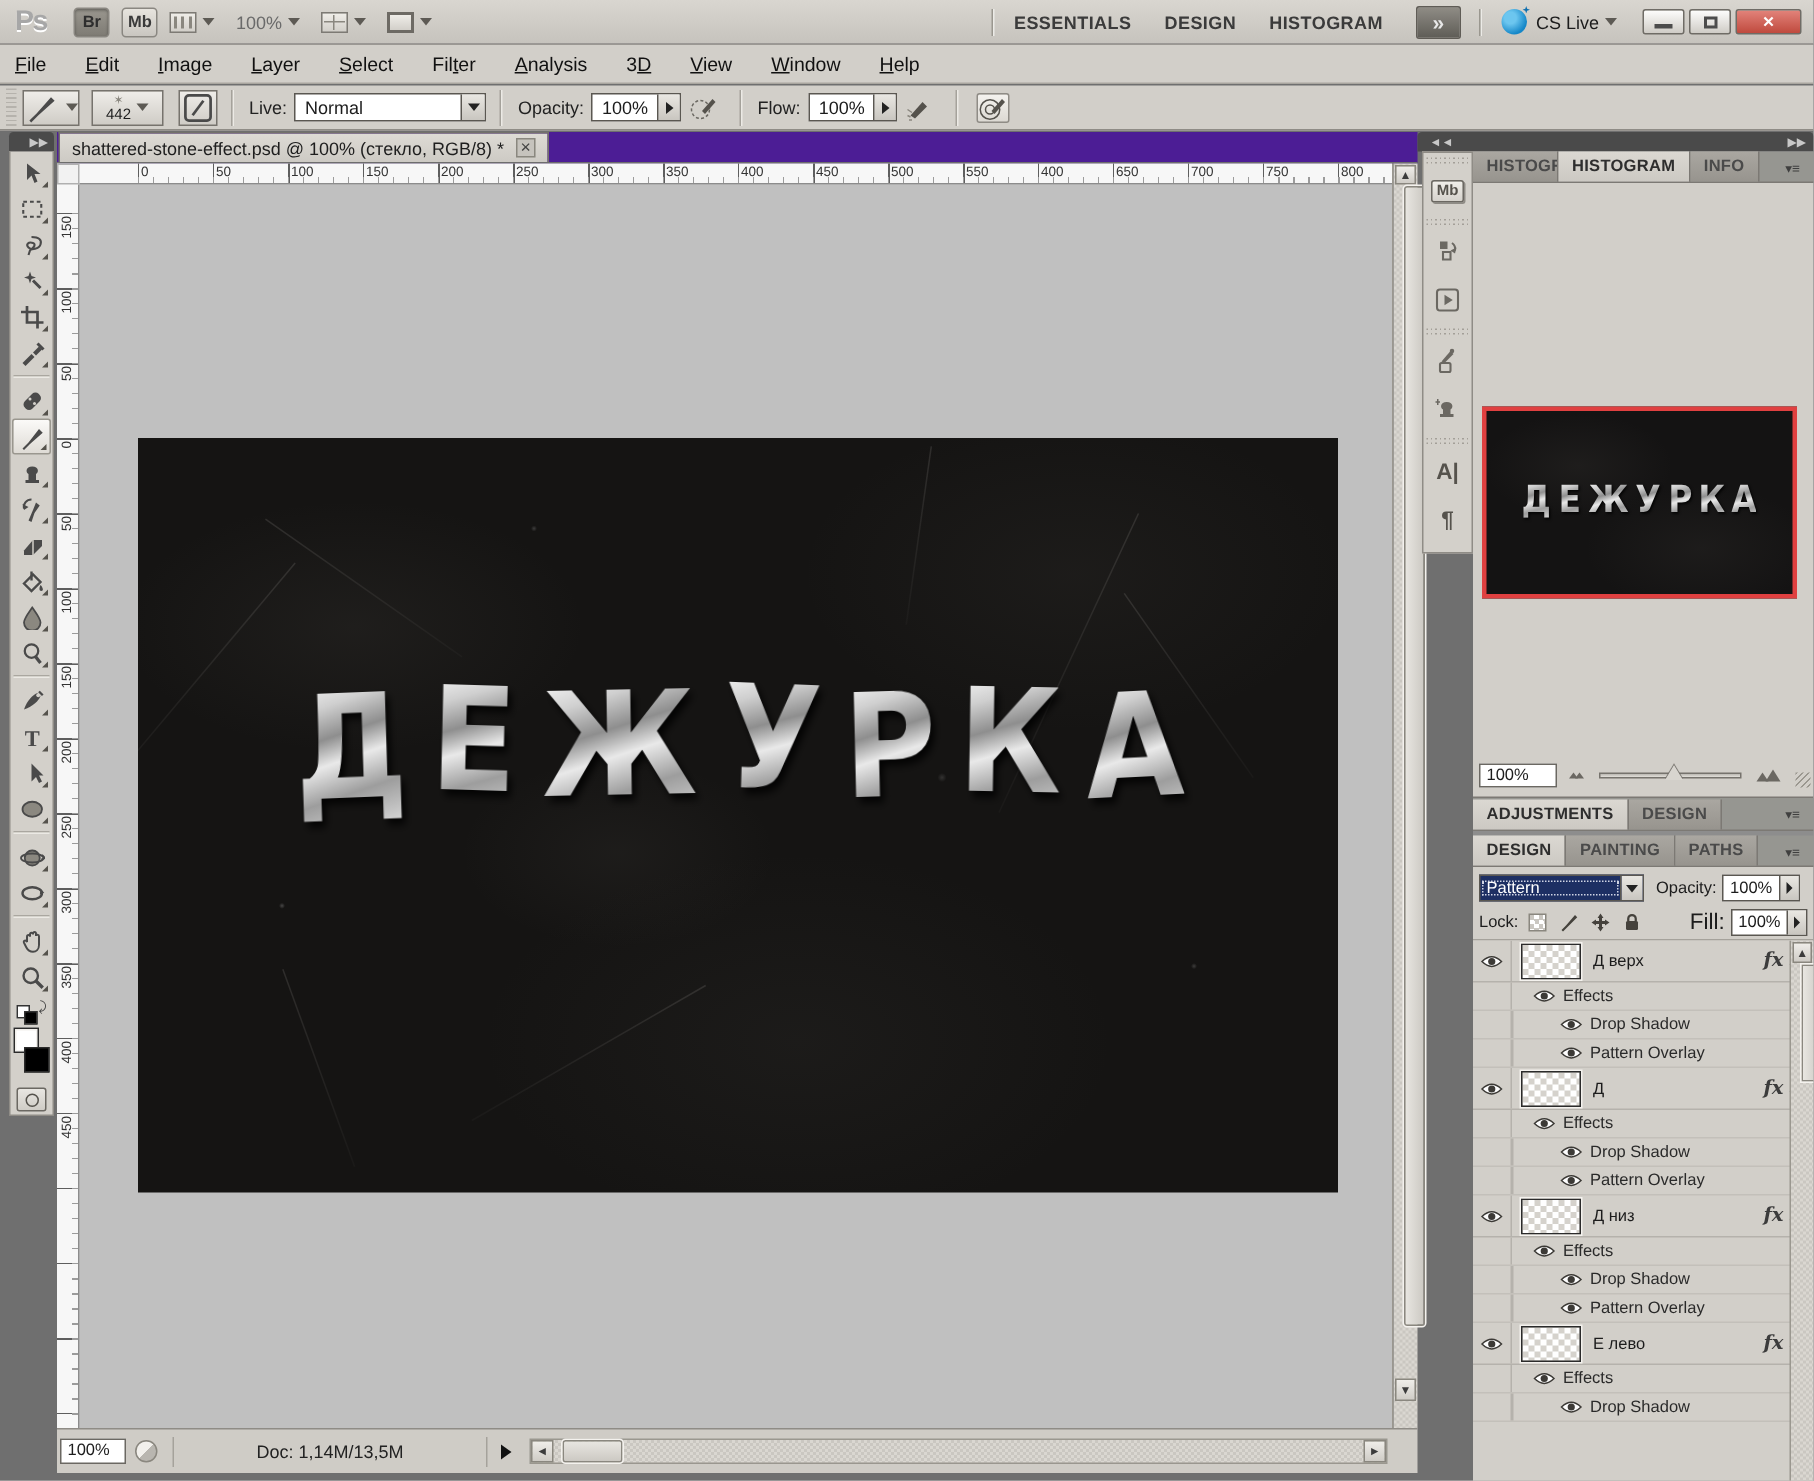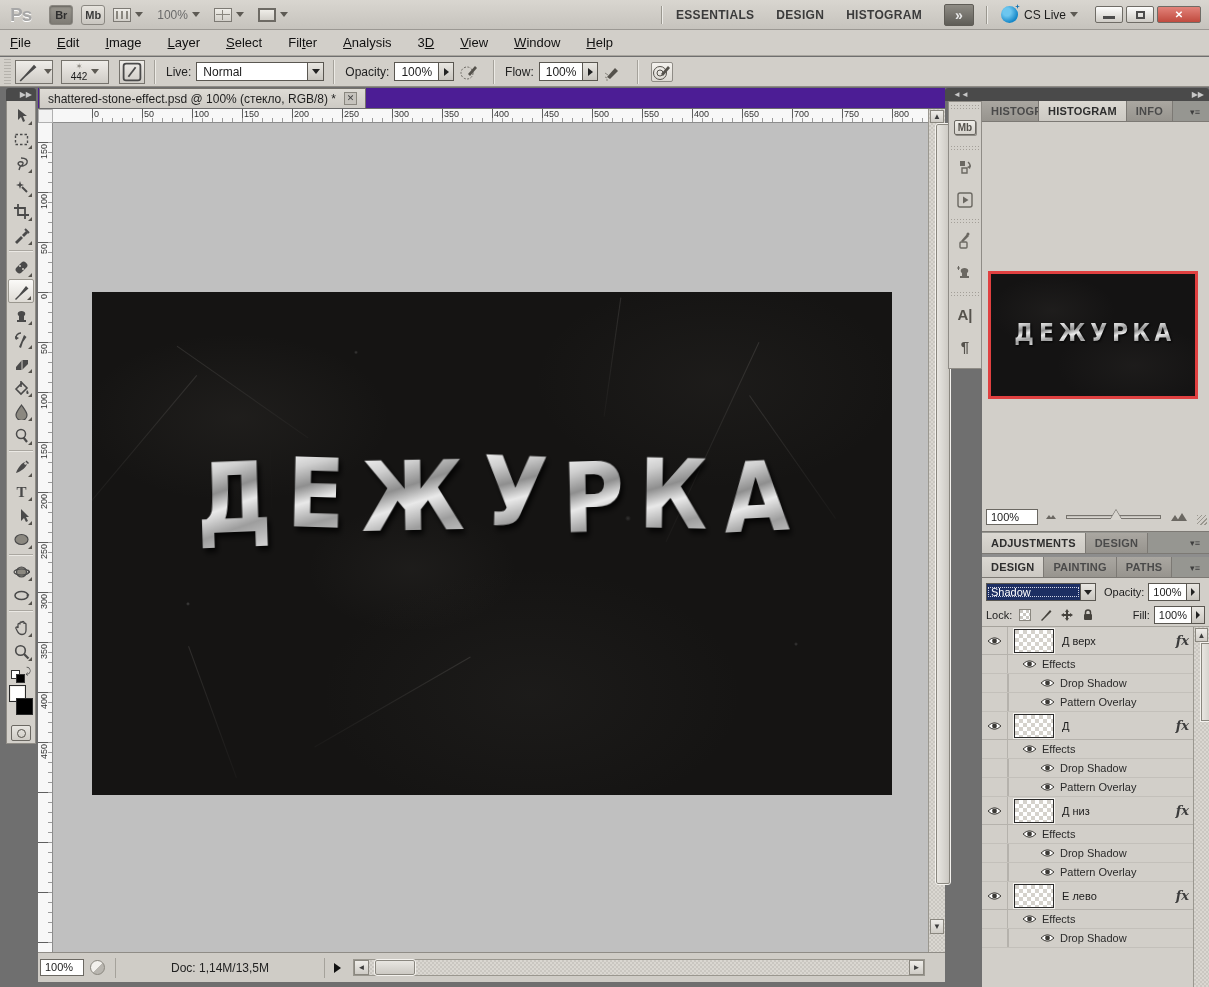--- a/index.html
+++ b/index.html
@@ -626,21 +626,21 @@
   <div style="height:3px;background:#8d8d8d;"></div>
   <div class="tabrow" id="layers-tabrow">
       <span class="ptab active">DESIGN</span>
       <span class="ptab">PAINTING</span>
       <span class="ptab">PATHS</span>
       <span class="pmenu">▾≡</span>
     </div>
   <div id="layers-panel">
     <div id="blend-row">
       <span id="blend-select">
-        <span class="val">Shadow</span>
+        <span class="val">Pattern</span>
         <span class="drop"></span>
       </span>
       <span style="margin-left:8px;font-size:11px;">Opacity:</span>
       <span class="mini-num" style="margin-left:4px;">
         <span class="val">100%</span>
         <span class="spin"></span>
       </span>
     </div>
     <div id="lock-row">
       <span style="font-size:11px;margin-right:5px;">Lock:</span>
@@ -656,21 +656,21 @@
           <svg viewBox="0 0 14 14">
             <path d="M7 1 L9 4 H8 V6 H10 V5 L13 7 L10 9 V8 H8 V10 H9 L7 13 L5 10 H6 V8 H4 V9 L1 7 L4 5 V6 H6 V4 H5 Z" fill="#45423c"></path>
           </svg>
         </span>
       <span class="lockic">
           <svg viewBox="0 0 14 14">
             <rect x="3" y="6" width="8" height="6" rx="1" fill="#45423c"></rect>
             <path d="M4.5 6 V4.5 A2.5 2.5 0 0 1 9.5 4.5 V6" fill="none" stroke="#45423c" stroke-width="1.5"></path>
           </svg>
         </span>
-      <span style="margin-left:auto;font-size:11px;">Fill:</span>
+      <span style="margin-left:auto;font-size:15px;">Fill:</span>
       <span class="mini-num" style="margin-left:4px;">
         <span class="val">100%</span>
         <span class="spin"></span>
       </span>
     </div>
     <div id="layers-list">
       <div id="layers-rows">
           <div class="layer-row">
             <span class="eyecell">
               <span class="eye">

